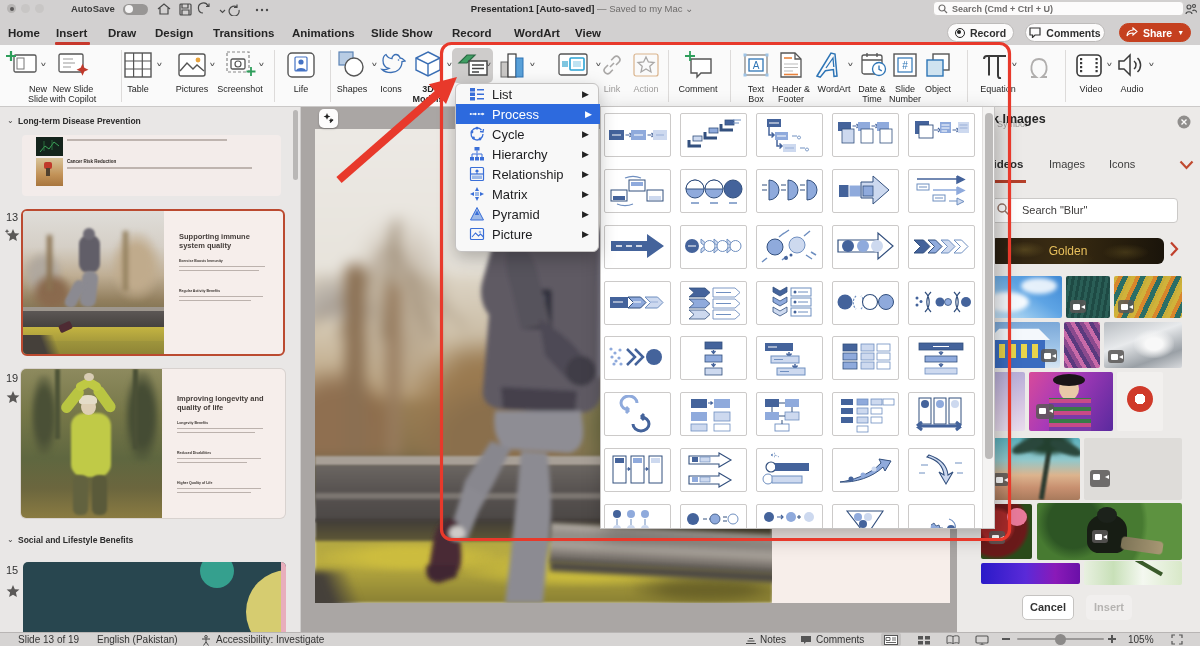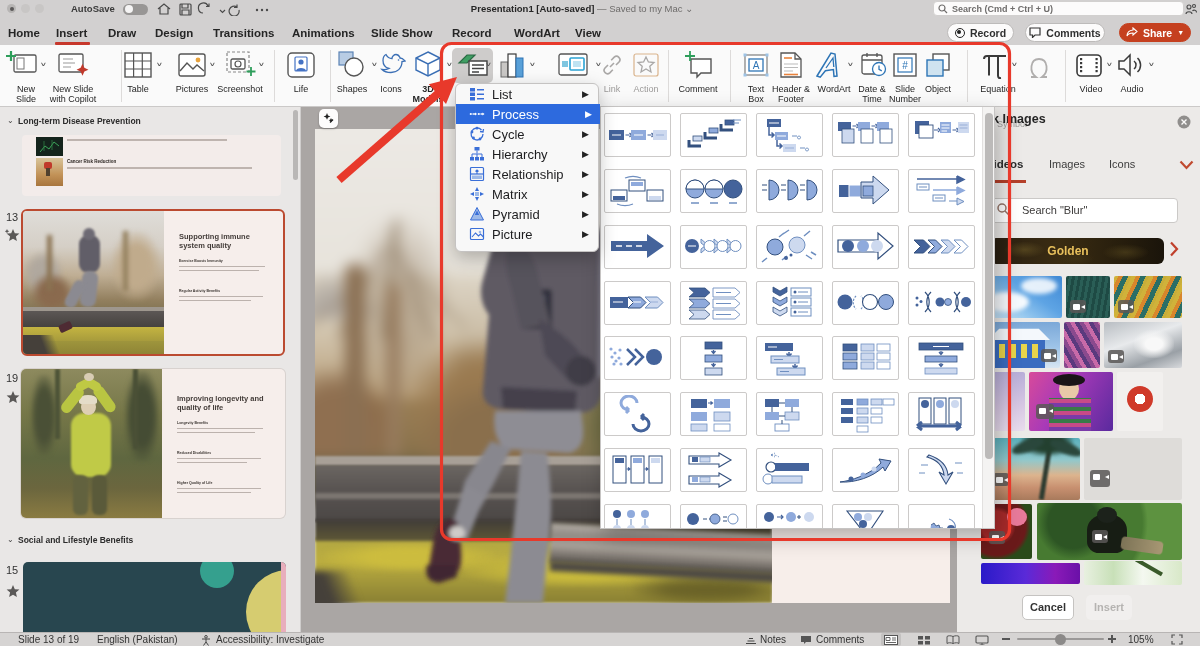--- a/index.html
+++ b/index.html
@@ -100,21 +100,21 @@
     </svg>Comments</div>
 <div class="abs pill" style="left:1119px;width:72px;background:#c5401f;border-color:#c5401f;color:#fff;"><svg width="12" height="11" viewBox="0 0 12 11">
       <path d="M7 1 l4 3.5 -4 3.5 v-2 c-3 0-5 1-6 3 0-4 2-5.5 6-6 z" fill="none" stroke="#fff" stroke-width="1.1"></path>
     </svg>Share <span style="font-size:7px;">▼</span></div>
 <svg class="abs" style="left:6px;top:51px" width="32" height="28" viewBox="0 0 32 28">
  <rect x="8" y="4" width="22" height="17" rx="1.5" fill="#fff" stroke="#555" stroke-width="1.3"></rect>
  <rect x="11" y="7" width="7" height="11" fill="none" stroke="#777" stroke-width="1"></rect>
  <path d="M5 0 v10 M0 5 h10" stroke="#2e9e5b" stroke-width="2.2"></path>
 </svg>
 <div class="abs car" style="left:40px;">∨</div>
-<div class="abs rlab" style="left:4px;width:44px;">New<br>Slide</div>
+<div class="abs rlab" style="left:16px;width:44px;">New<br>Slide</div>
 <svg class="abs" style="left:57px;top:51px" width="34" height="28" viewBox="0 0 34 28">
  <rect x="2" y="3" width="24" height="18" rx="1.5" fill="#fff" stroke="#555" stroke-width="1.3"></rect>
  <path d="M6 8 h10 M6 12 h12 M6 16 h8" stroke="#999" stroke-width="1.2"></path>
  <path d="M26 14 l2.2 4.8 4.8 2.2 -4.8 2.2 -2.2 4.8 -2.2 -4.8 -4.8 -2.2 4.8 -2.2 z" fill="#c0392b" transform="scale(.85) translate(4 1)"></path>
 </svg>
 <div class="abs rlab" style="left:40px;width:66px;">New Slide<br>with Copilot</div>
 <div class="abs sep" style="left:121px;"></div>
 <svg class="abs" style="left:124px;top:52px" width="28" height="26" viewBox="0 0 28 26">
  <rect x="1" y="1" width="26" height="24" fill="#fff" stroke="#555" stroke-width="1.4"></rect>
  <path d="M1 9 h26 M1 17 h26 M9.6 1 v24 M18.3 1 v24" stroke="#555" stroke-width="1.2"></path>
@@ -450,21 +450,21 @@
     <path d="M1.5 1.5 L7.5 8 L13.5 1.5" fill="none" stroke="#c04a2f" stroke-width="2.2"></path>
   </svg>
 <div class="abs" style="left:990px;top:198px;width:188px;height:25px;background:#fff;border:1px solid #cbc9c7;border-radius:4px;"></div>
 <svg class="abs" style="left:997px;top:203px" width="13" height="13" viewBox="0 0 13 13">
     <circle cx="5" cy="5" r="4" fill="none" stroke="#96766a" stroke-width="1.5"></circle>
     <path d="M8 8 l3.5 3.5" stroke="#96766a" stroke-width="1.5"></path>
   </svg>
 <div class="abs" style="left:1022px;top:204px;font-size:11px;color:#3c3a39;">Search "Blur"</div>
 <div class="abs" style="left:990px;top:238px;width:174px;height:26px;border-radius:6px;background:linear-gradient(90deg,#2a1f12,#3a2c12 40%,#2a200e 70%,#1a140a);"></div>
 <div class="abs" style="left:990px;top:238px;width:174px;height:26px;border-radius:6px;background:radial-gradient(ellipse 30px 12px at 20% 45%,rgba(110,92,40,.55),transparent 70%),radial-gradient(ellipse 34px 12px at 78% 55%,rgba(96,80,34,.5),transparent 70%),radial-gradient(ellipse 26px 10px at 50% 80%,rgba(70,58,26,.5),transparent 70%);"></div>
-<div class="abs" style="left:990px;top:238px;width:156px;height:26px;text-align:center;line-height:26px;font-size:12px;font-weight:bold;color:#e8c05c;">Golden</div>
+<div class="abs" style="left:990px;top:238px;width:156px;height:26px;text-align:center;line-height:26px;font-size:12px;font-weight:normal;color:#e8c05c;">Golden</div>
 <svg class="abs" style="left:1169px;top:241px" width="10" height="16" viewBox="0 0 10 16">
     <path d="M2 1.5 L8 8 L2 14.5" fill="none" stroke="#c0402c" stroke-width="2.2"></path>
   </svg>
 <div class="thumb" style="left:981px;top:276px;width:81px;height:42px;background:linear-gradient(215deg,#3f88d4 0%,#5ea4e4 40%,#9ecdf0 70%,#d8ecfa 100%);">
  <div class="abs" style="left:4px;top:16px;width:44px;height:20px;border-radius:50%;background:rgba(255,255,255,.92);filter:blur(2px);"></div>
  <div class="abs" style="left:40px;top:2px;width:36px;height:16px;border-radius:50%;background:rgba(255,255,255,.85);filter:blur(2px);"></div>
 </div>
 <div class="thumb" style="left:1066px;top:276px;width:44px;height:42px;background:repeating-linear-gradient(100deg,#1e4a44 0 3px,#2a5e56 3px 6px);"></div>
 <div class="abs badge" style="left:1070px;top:300px;"></div>
 <div class="thumb" style="left:1114px;top:276px;width:68px;height:42px;background:repeating-linear-gradient(115deg,#d0b23a 0 4px,#d8862c 4px 8px,#2a6e66 8px 13px,#c8ae3a 13px 16px);"></div>

